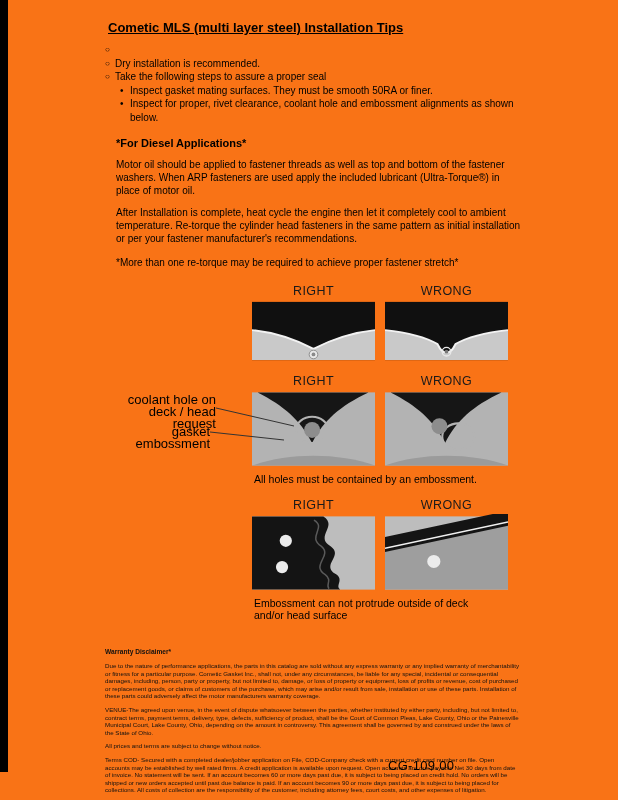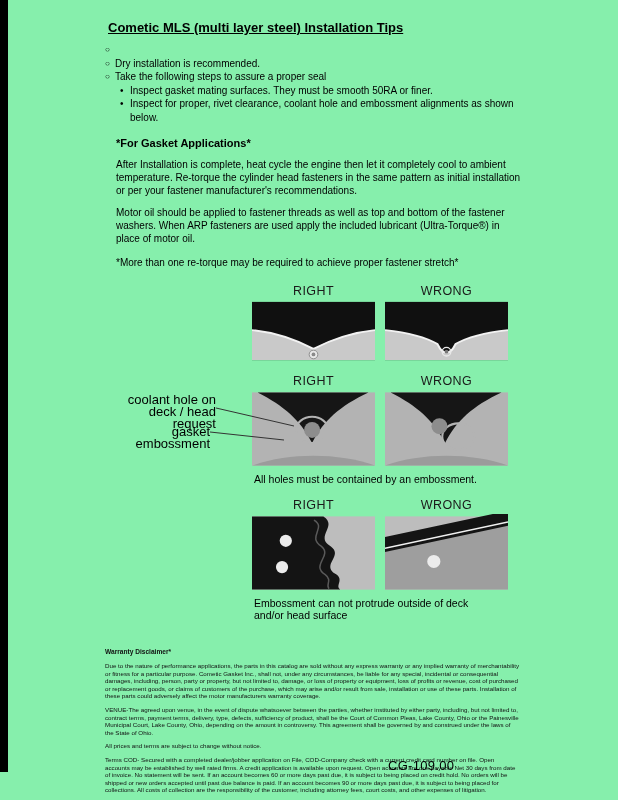--- a/index.html
+++ b/index.html
@@ -1,18 +1,18 @@
 <!DOCTYPE html>
 <html><head>
 <meta charset="utf-8">
 <style>
   * { margin:0; padding:0; box-sizing:border-box; }
   html,body { background:#ffffff; }
   body { width:618px; height:800px; font-family:"Liberation Sans", sans-serif; color:#000; }
-  .page { position:relative; width:618px; height:800px; background:#86efac; overflow:hidden; }
+  .page { position:relative; width:618px; height:800px; background:#f97316; overflow:hidden; }
   .left-bar { position:absolute; left:0; top:0; width:8px; height:772px; background:#000; }
   .content { position:relative; margin-left:105px; width:418px; padding-top:20px; }
 
   .title { font-size:13px; font-weight:bold; text-decoration:underline; margin-left:3px; }
 
   .tips { margin-top:8px; }
   .tip { display:flex; font-size:10px; line-height:13.5px; }
   .tip .marker { width:10px; font-size:8px; line-height:13.5px; flex:0 0 10px; }
   .subtips { margin-left:15px; }
   .subtip .marker { font-size:10px; }
@@ -70,23 +70,23 @@
           <span>Inspect gasket mating surfaces.  They must be smooth 50RA or finer.</span>
         </div>
         <div class="tip subtip">
           <span class="marker">•</span>
           <span>Inspect for proper, rivet clearance, coolant hole and embossment alignments as shown below.</span>
         </div>
       </div>
     </div>
 
     <div class="diesel">
-      <h2>*For Gasket Applications*</h2>
+      <h2>*For Diesel Applications*</h2>
+      <p>Motor oil should be applied to fastener threads as well as top and bottom of the fastener washers. When ARP fasteners are used apply the included lubricant (Ultra-Torque®) in place of motor oil.</p>
       <p>After Installation is complete, heat cycle the engine then let it completely cool to ambient temperature. Re-torque the cylinder head fasteners in the same pattern as initial installation or per your fastener manufacturer's recommendations.</p>
-      <p>Motor oil should be applied to fastener threads as well as top and bottom of the fastener washers. When ARP fasteners are used apply the included lubricant (Ultra-Torque®) in place of motor oil.</p>
       <p class="note">*More than one re-torque may be required to achieve proper fastener stretch*</p>
     </div>
 
     <div class="diagrams">
 
       <div class="diag-row">
         <div class="rw-labels">
           <span>RIGHT</span>
           <span>WRONG</span>
         </div>

